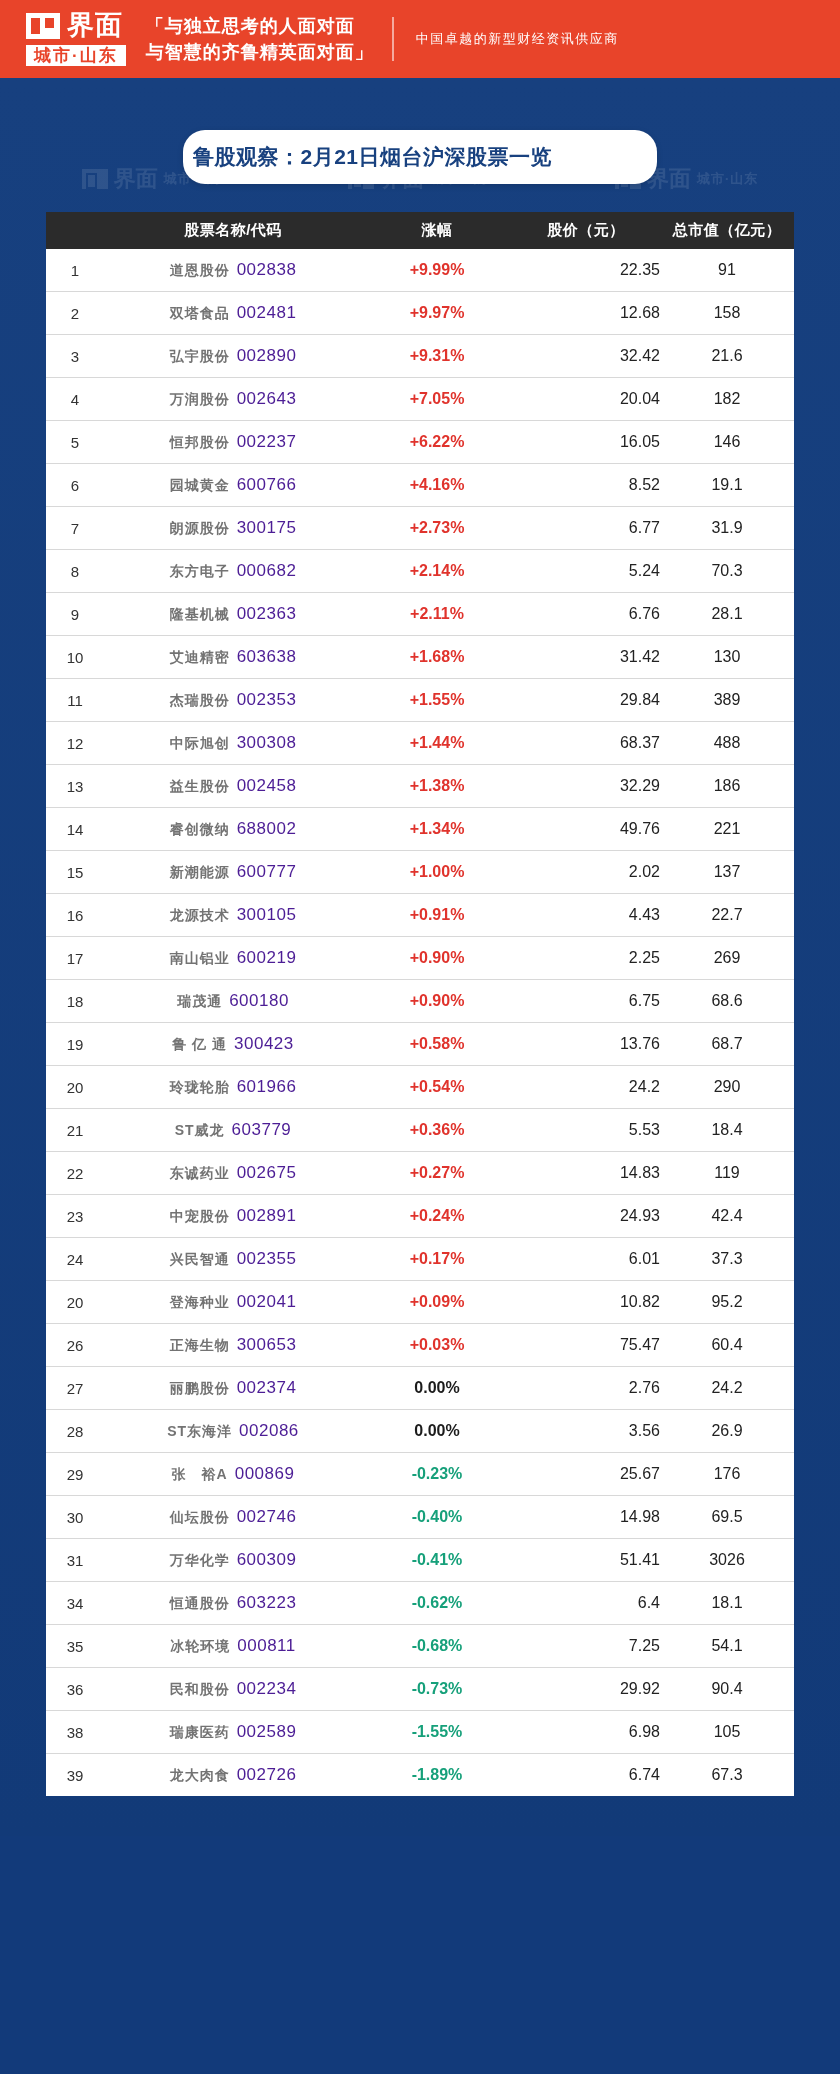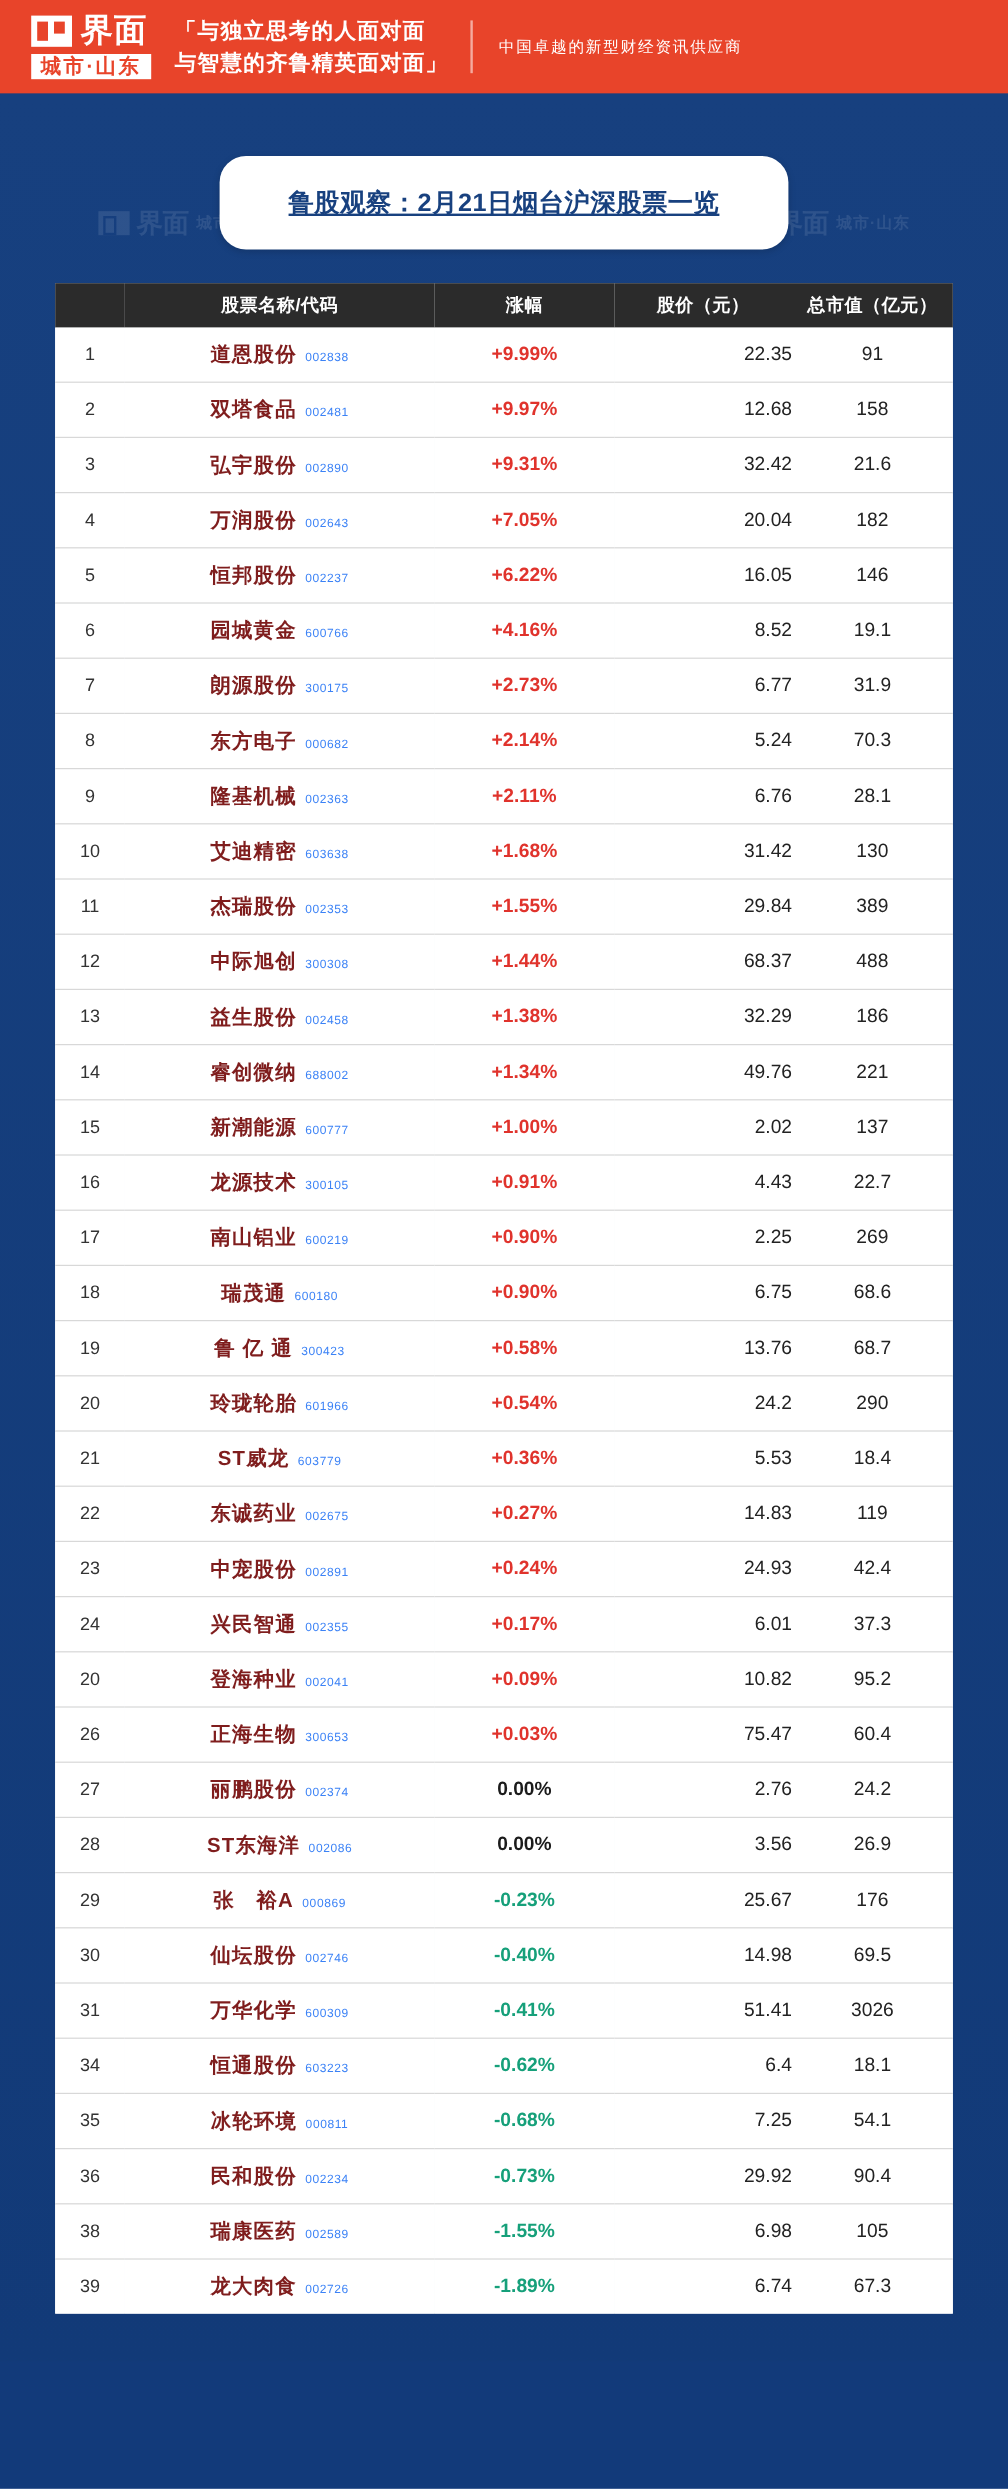--- a/index.html
+++ b/index.html
@@ -124,28 +124,27 @@
   .wm .s { font-size: 13px; letter-spacing: 1px; }
 
   
   .title-pill {
     position: relative;
     z-index: 2;
     margin: 0 auto 28px auto;
     width: 474px;
     background: #ffffff;
     border-radius: 22px;
-    padding: 25px 10px;
-    text-align: center;
+    padding: 13px 10px;
+    text-align: left;
     color: #18417f;
     font-size: 21px;
     font-weight: bold;
     letter-spacing: .5px;
     box-shadow: 0 2px 6px rgba(0,0,0,.15);
-    text-decoration: underline;
   }
 
   
   .table-wrap {
     position: relative;
     z-index: 2;
     width: 748px;
     margin: 0 auto;
   }
   table {
@@ -178,28 +177,28 @@
     width: 58px;
     color: #333333;
     font-size: 15px;
   }
   td.name {
     width: 258px;
     text-align: center;
     white-space: nowrap;
   }
   td.name .nm {
+    font-size: 14px;
+    font-weight: bold;
+    color: #737373;
+    letter-spacing: 1px;
+  }
+  td.name .code {
     font-size: 17px;
-    font-weight: bold;
-    color: #7f1d1d;
-    letter-spacing: 1px;
-  }
-  td.name .code {
-    font-size: 10px;
-    color: #3b82f6;
+    color: #4c1d95;
     margin-left: 7px;
     letter-spacing: .5px;
   }
   td.chg {
     width: 150px;
     font-weight: bold;
     font-size: 16px;
   }
   td.chg.up { color: #e0332c; }
   td.chg.down { color: #16a07a; }

